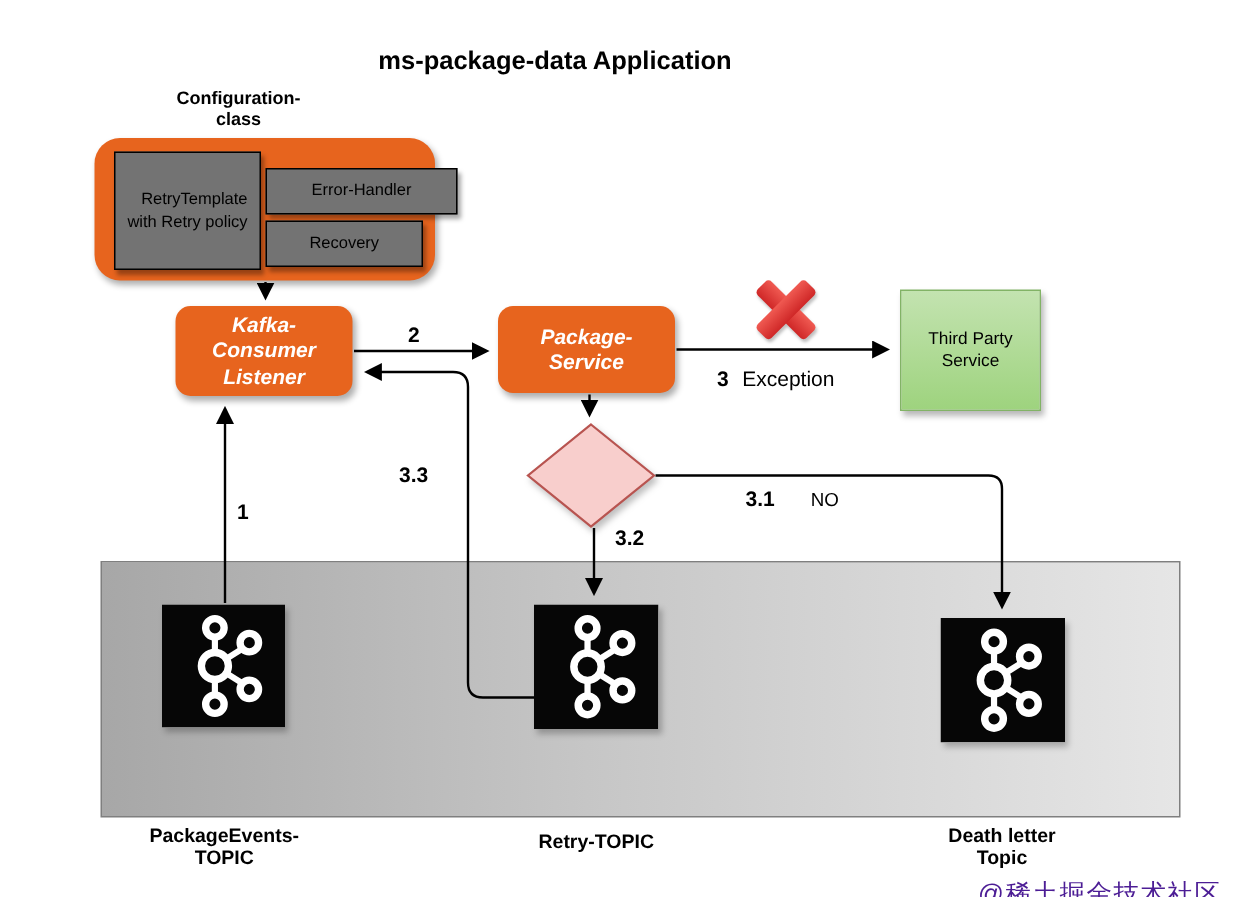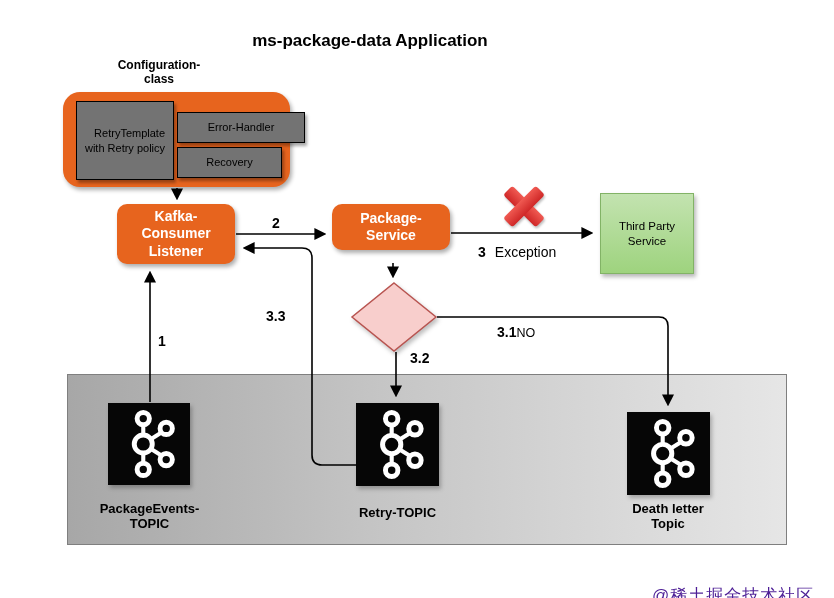--- a/index.html
+++ b/index.html
@@ -18,23 +18,23 @@
                box-shadow:2px 3px 4px rgba(0,0,0,0.32); }
   .white-box { background:#737373; border:1px solid #000; box-shadow:2px 3px 3px rgba(0,0,0,0.35);
                display:flex; align-items:center; justify-content:center; text-align:right;
                font-size:11px; line-height:1.3; }
   #retryTemplateBox { left:76px; top:101px; width:98px; height:79px; }
   #errorHandlerBox  { left:177px; top:112px; width:128px; height:31px; }
   #recoveryBox      { left:177px; top:147px; width:105px; height:31px; }
 
   .node-orange { background:#E7641E; color:#fff; font-weight:bold; border-radius:10px;
                  display:flex; align-items:center; justify-content:center; text-align:center;
-                 font-size:14px; line-height:1.22; box-shadow:2px 3px 4px rgba(0,0,0,0.32); }
+                 font-size:14px; line-height:1.22; box-shadow:2px 3px 4px rgba(0,0,0,0.32);font-style:italic; }
   #listenerNode { left:117px; top:204px; width:118px; height:60px; }
-  #packageNode  { left:332px; top:204px; width:118px; height:46px; }
+  #packageNode  { left:332px; top:204px; width:118px; height:58px; }
 
   #thirdPartyNode { left:600px; top:193px; width:94px; height:81px;
                     background:linear-gradient(180deg,#c3e3b0 0%,#9ed37e 100%);
                     border:1px solid #82B366; box-shadow:2px 3px 4px rgba(0,0,0,0.28);
                     display:flex; align-items:center; justify-content:center; text-align:center;
                     font-size:11.5px; line-height:1.3; }
 
   #recoveryText { left:352px; top:310px; width:84px; text-align:center; font-size:11.5px; }
 
   #connector { left:0; top:0; width:834px; height:598px; pointer-events:none; z-index:2; }
@@ -49,34 +49,34 @@
   #crossIcon .bar-a { transform:rotate(45deg); }
   #crossIcon .bar-b { transform:rotate(-45deg); }
 
   
   .edge-num { font-weight:bold; font-size:14px; }
   .edge-word { font-size:12.5px; }
   #lbl1  { left:158px; top:333px; }
   #lbl2  { left:272px; top:215px; }
   #lbl3  { left:478px; top:244px; display:flex; gap:9px; align-items:baseline; }
   #lbl3 .edge-word { font-weight:normal; font-size:14px; }
-  #lbl31 { left:497px; top:324px; display:flex; gap:0; align-items:baseline; }
+  #lbl31 { left:497px; top:324px; display:flex; gap:24px; align-items:baseline; }
   #lbl32 { left:410px; top:350px; }
   #lblYes { left:404px; top:374px; font-size:12.5px; }
   #lbl33 { left:266px; top:308px; }
 
   
   #clusterBox { left:67px; top:374px; width:720px; height:171px;
                 background:linear-gradient(90deg,#a7a7a7 0%,#c6c6c6 45%,#e6e6e6 100%);
                 border:1px solid #7f7f7f; z-index:1; }
   .kafka-icon { z-index:3; box-shadow:2px 3px 4px rgba(0,0,0,0.25); }
   #topicIcon1 { left:108px; top:403px; width:82px; height:82px; }
   #topicIcon2 { left:356px; top:403px; width:83px; height:83px; }
   #topicIcon3 { left:627px; top:412px; width:83px; height:83px; }
-  .topic-label { font-weight:bold; font-size:13px; line-height:1.18; text-align:center; z-index:4; }
+  .topic-label { font-weight:bold; font-size:13px; line-height:1.18; text-align:center; z-index:4;margin-top:48px; }
   #topicLabel1 { left:72px;  top:501px; width:155px; }
   #topicLabel2 { left:330px; top:505px; width:135px; }
   #topicLabel3 { left:618px; top:501px; width:100px; }
   #clusterLabel { left:330px; top:551px; width:146px; text-align:center; font-weight:bold; font-size:13px; }
 
   #watermark { left:652px; top:584px; font-size:17px; color:#4c1d95; letter-spacing:1px; }
 </style>
 </head>
 <body>
 

